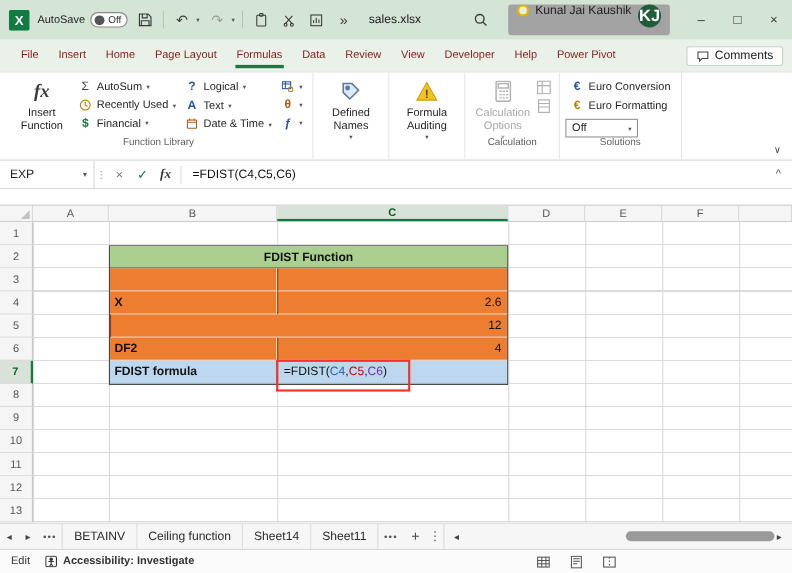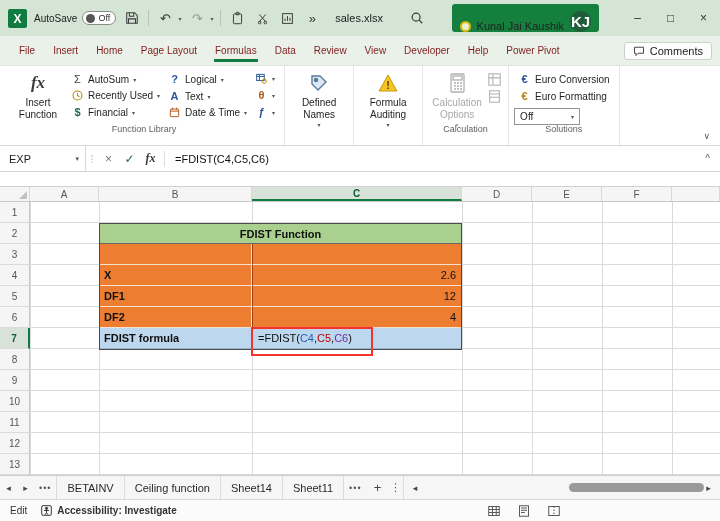--- a/index.html
+++ b/index.html
@@ -14,21 +14,21 @@
 .pill{width:34px;height:14px;background:#fff;border:1px solid #8a8a8a;border-radius:8px;display:flex;align-items:center;gap:3px;padding:0 3px}
 .knob{width:9px;height:9px;border-radius:50%;background:#555}
 .pill span{font-size:9px;color:#333}
 .tb-ic{width:18px;height:20px;display:flex;align-items:center;justify-content:center;color:#3a3a3a;font-size:13px}
 .tb-ic.gray{color:#9a9a9a}
 .tb-sep{width:1px;height:16px;background:#b5c5b5}
 .tb-caret{font-size:6px;color:#555;margin-left:-3px}
 .filename{position:absolute;left:50%;top:0;transform:translateX(-52%);height:36px;display:flex;align-items:center;font-size:11px;color:#1a1a1a}
 .tb-right{margin-left:auto;display:flex;align-items:center;height:100%}
 .search-btn{width:26px;display:flex;align-items:center;justify-content:center}
-.user-chip{background:#15803d;height:28px;border-radius:3px;display:flex;align-items:flex-end;gap:6px;padding:0 8px;margin:0 22px}
+.user-chip{background:#a3a3a3;height:28px;border-radius:3px;display:flex;align-items:flex-start;gap:6px;padding:0 8px;margin:0 12px}
 .badge{width:11px;height:11px;border-radius:50%;background:#e8f0d8;border:2px solid #e3b505}
 .avatar{width:21px;height:21px;border-radius:50%;background:#1e5c3a;color:#fff;font-size:15px;font-weight:bold;display:flex;align-items:center;justify-content:center}
 .win-btn{width:33px;height:36px;display:flex;align-items:center;justify-content:center;font-size:12px;color:#333}
 
 
 .menubar{height:30px;display:flex;align-items:center;padding:0 8px 0 10px;background:#e9f1e9;border-bottom:1px solid #dde5dd;flex:0 0 auto}
 .mtab{padding:5px 9px;font-size:10px;position:relative;color:#7f1d1d;white-space:nowrap}
 .mtab.active{font-weight:normal}
 .mtab.active::after{content:"";position:absolute;left:8px;right:8px;bottom:-1px;height:3px;background:#107C41}
 .menu-right{margin-left:auto;display:flex;align-items:center;gap:7px}
@@ -399,21 +399,20 @@
         <div class="t-title">FDIST Function</div>
         <div class="t-row">
           <div class="t-label"></div>
           <div class="t-value"></div>
         </div>
         <div class="t-row">
           <div class="t-label">X</div>
           <div class="t-value">2.6</div>
         </div>
         <div class="t-row">
-          <div class="t-label">DF1</div>
           <div class="t-value">12</div>
         </div>
         <div class="t-row">
           <div class="t-label">DF2</div>
           <div class="t-value">4</div>
         </div>
         <div class="t-row blue">
           <div class="t-label">FDIST formula</div>
           <div class="t-value">
               <span>=FDIST(</span>

